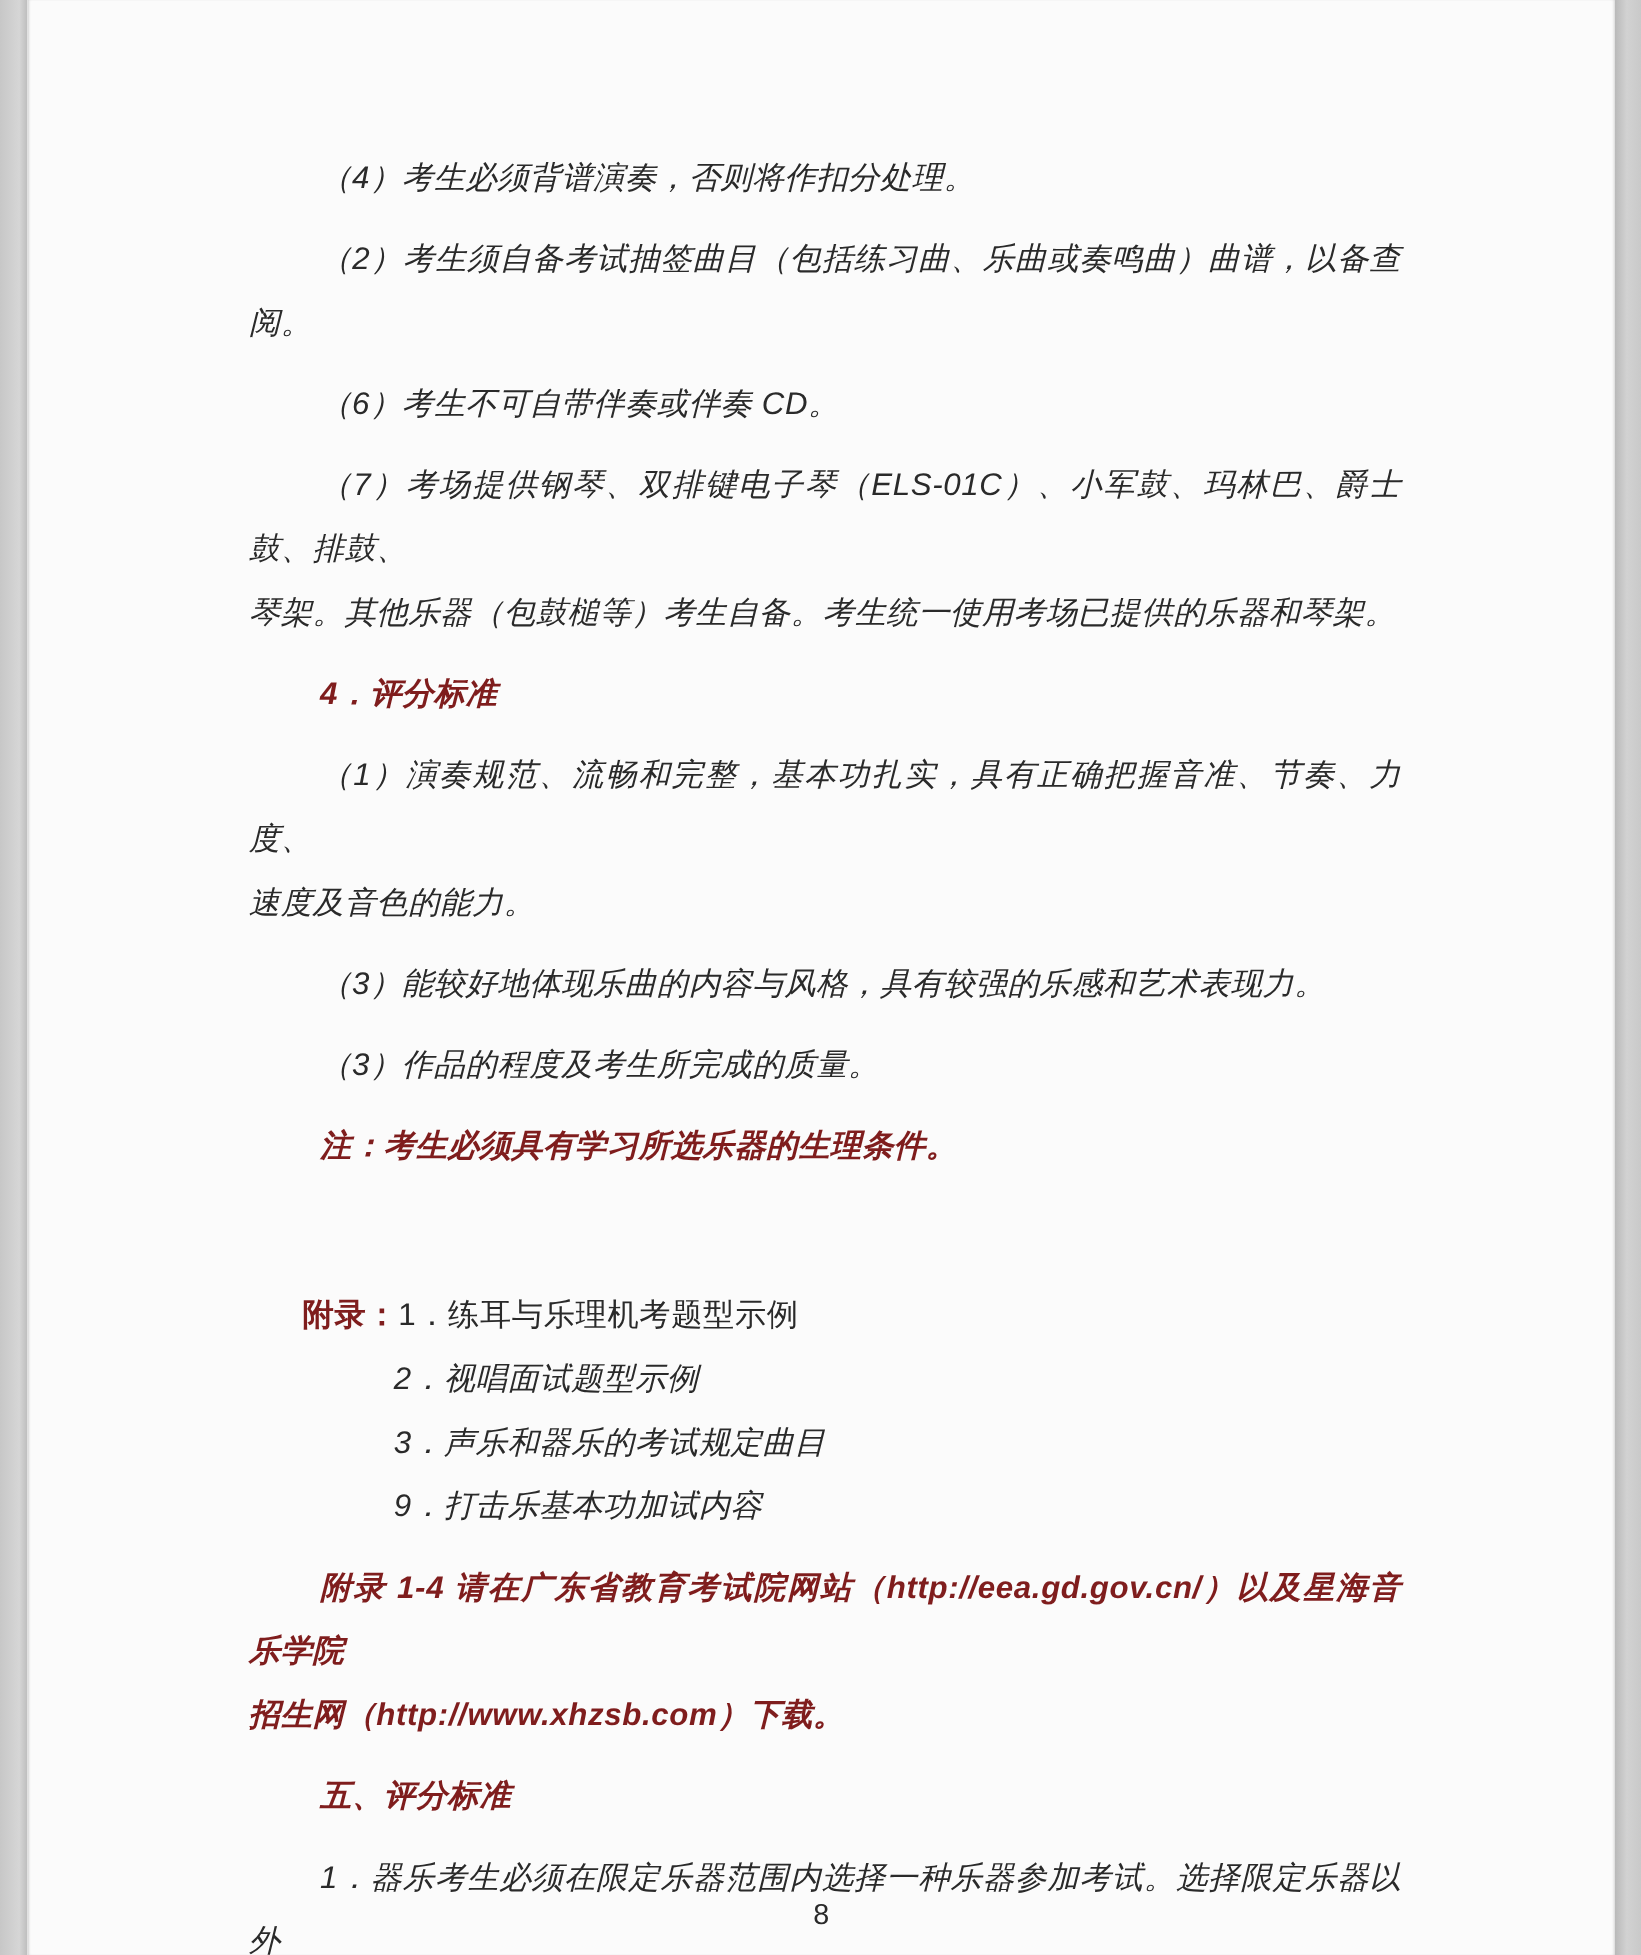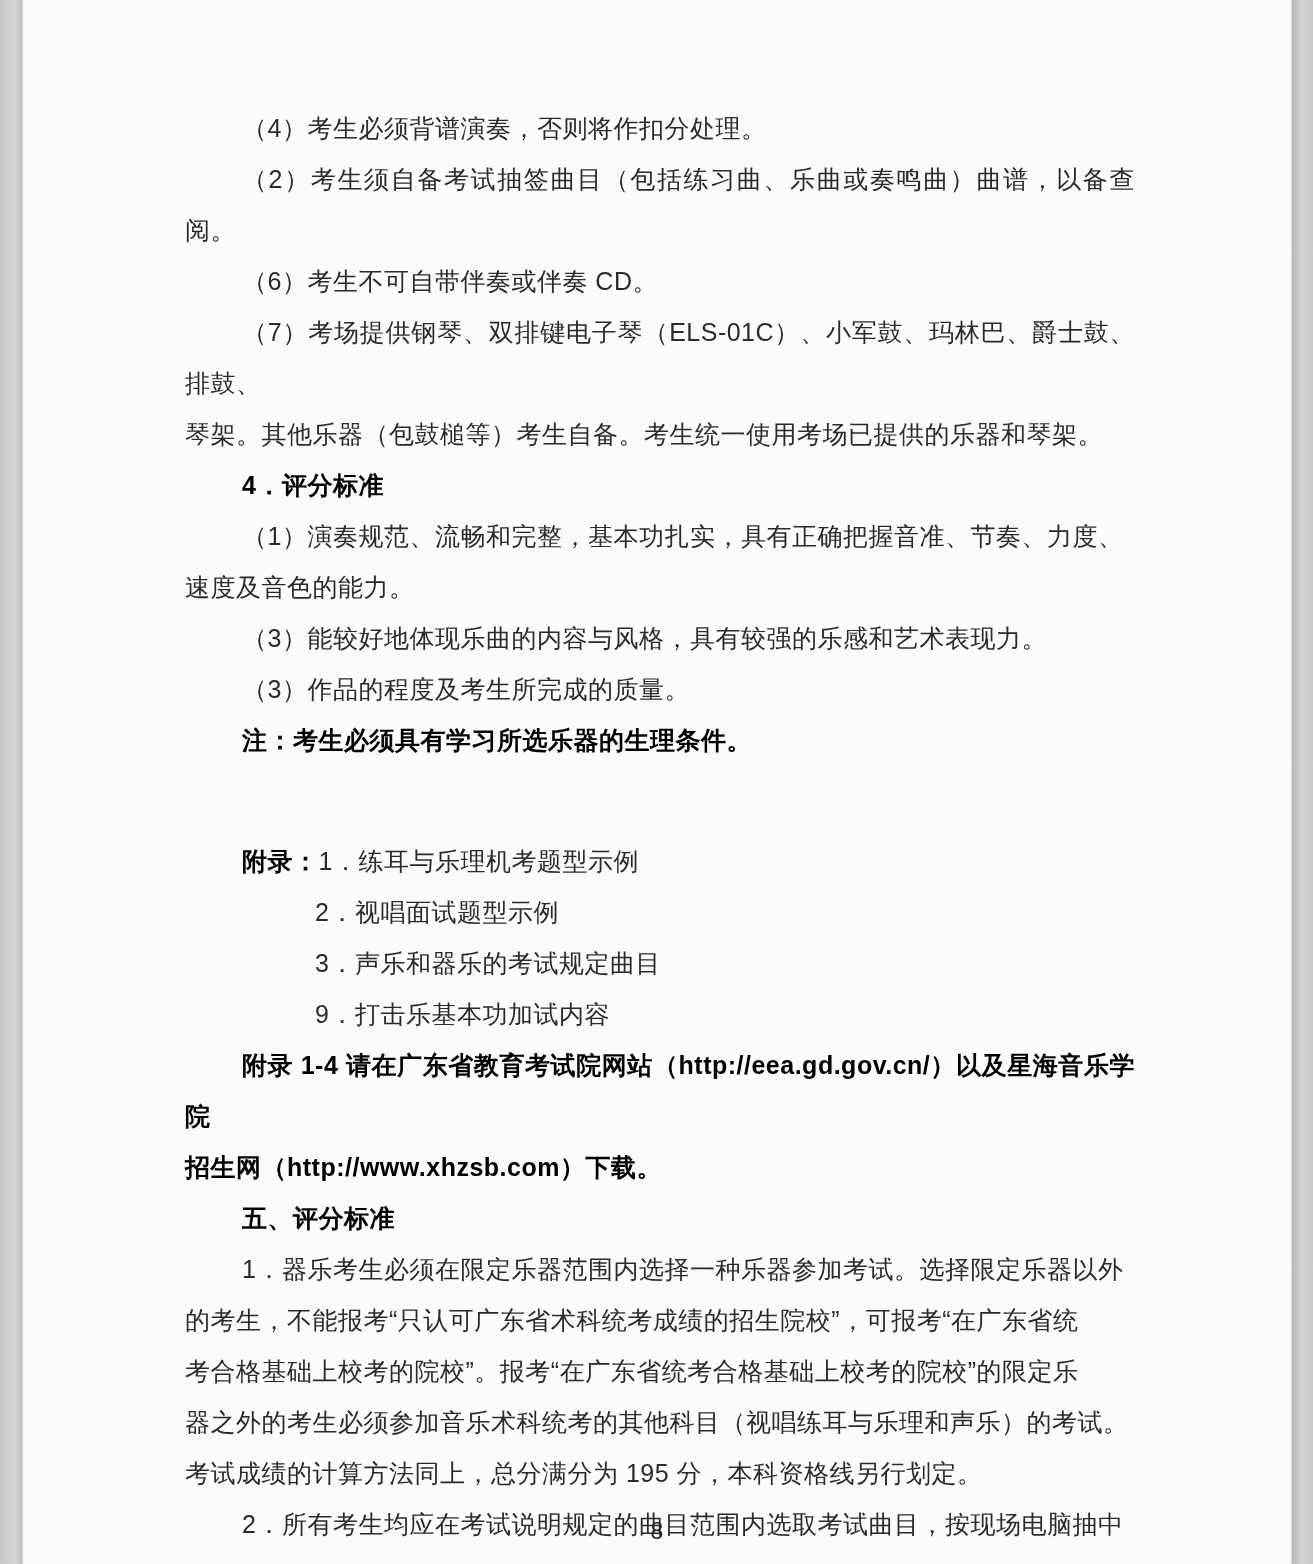--- a/index.html
+++ b/index.html
@@ -43,38 +43,40 @@
     top: 0;
     width: 950px;
     padding-top: 103px;
     font-size: 25px;
     line-height: 51px;
     letter-spacing: 0.5px;
     color: #2a2a2a;
     text-align: justify;
   }
   .para {
-    margin: 0;
+    margin: 14px;
     text-indent: 57px;
     white-space: pre-line;
+    font-style: italic;
   }
   .bold {
     font-weight: 700;
-    color: #000000;
+    color: #7f1d1d;
   }
   .spacer {
     height: 70px;
   }
   .appendix-row {
     padding-left: 57px;
     white-space: pre-line;
   }
   .appendix-item {
     padding-left: 130px;
     white-space: pre-line;
+    font-style: italic;
   }
   .page-number {
     position: absolute;
     left: 0;
     top: 1517px;
     width: 1270px;
     text-align: center;
     font-size: 23px;
     line-height: 28px;
     color: #2a2a2a;

